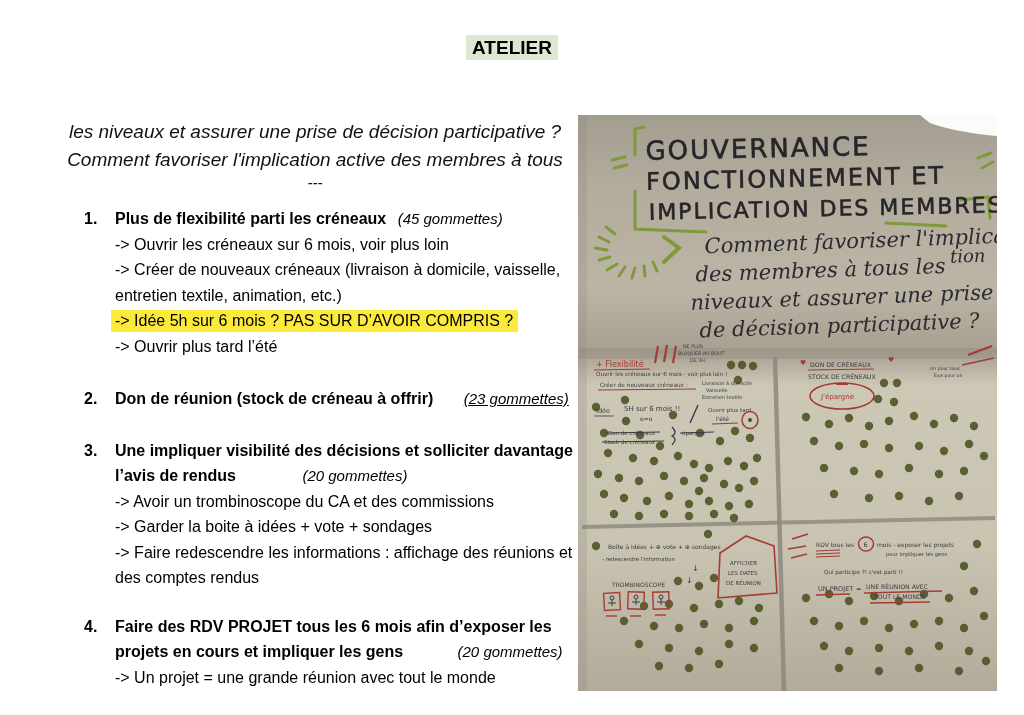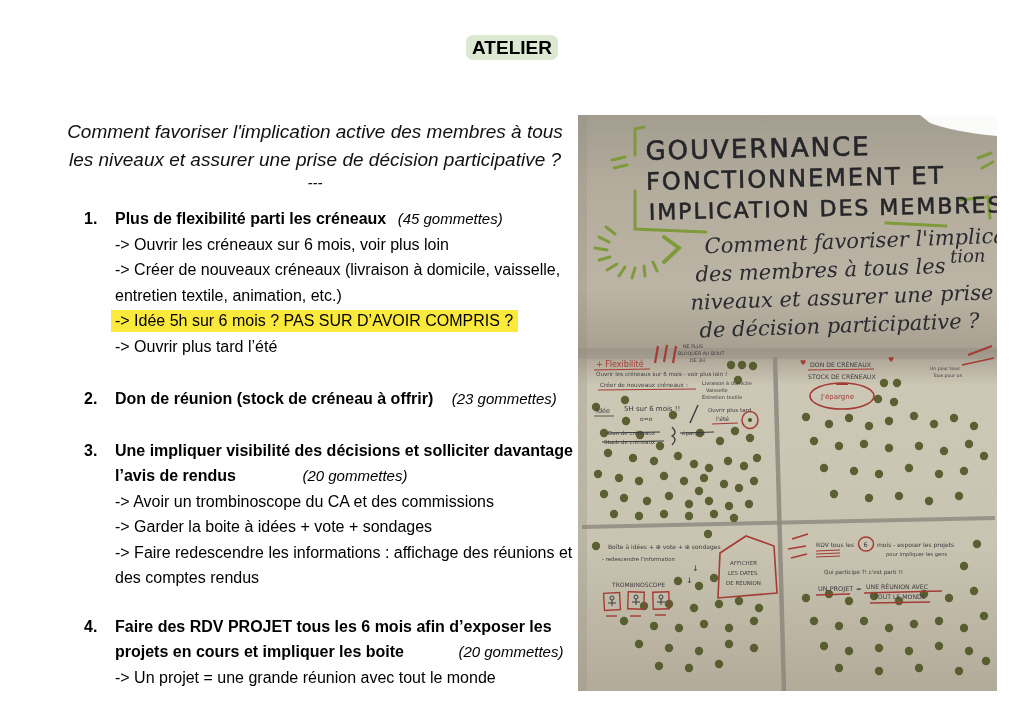--- a/index.html
+++ b/index.html
@@ -2,32 +2,32 @@
 <html><head>
 <meta charset="utf-8">
 <style>
   html,body{margin:0;padding:0;background:#ffffff;}
   .page{position:relative;width:1024px;height:715px;background:#ffffff;overflow:hidden;
         font-family:"Liberation Sans",sans-serif;color:#000;}
   
   .header{position:absolute;top:36px;left:0;width:100%;text-align:center;
           font-weight:bold;font-size:19px;line-height:24px;}
   .h-line2{margin-top:4px;}
-  .hl-green{background:#dce8d2;padding:2px 6px;border-radius:7px;}
+  .hl-green{background:#dce8d2;padding:2px 6px;}
   
   .question{position:absolute;top:118px;left:52px;width:526px;text-align:center;
             font-style:italic;font-size:19px;line-height:28px;color:#111;}
   .q-sep{font-size:15px;line-height:18px;font-style:italic;}
   
   .list{position:absolute;top:206px;left:84px;width:506px;font-size:16px;line-height:25.5px;color:#000;}
   .item{position:relative;padding-left:31px;}
   .item .num{position:absolute;left:0;top:0;font-weight:bold;}
   .ttl{font-weight:bold;}
   .cnt{font-style:italic;font-weight:normal;font-size:15px;margin-left:7px;}
-  .gap-sm{margin-left:14px;}
+  .gap-sm{margin-left:26px;text-decoration:underline;}
   .gap-lg{margin-left:62px;}
   .gap-md{margin-left:50px;}
   .item1{margin-bottom:27px;}
   .item2{margin-bottom:26px;}
   .item3{margin-bottom:23px;}
   .ylw{background:#fbea3c;padding:2px 5px 3px 4px;margin-left:-4px;text-align:center;}
   
   .photo{position:absolute;left:578px;top:115px;width:419px;height:576px;}
   .photo svg{display:block;}
   .ph-title{font-family:"DejaVu Sans",sans-serif;fill:#26262a;stroke:#26262a;stroke-width:0.6;letter-spacing:2px;}
@@ -40,22 +40,22 @@
 
 <div class="page">
 
   <div class="header">
     <div>
       <span class="hl-green">ATELIER</span>
     </div>
   </div>
 
   <div class="question">
+    <div>les niveaux et assurer une prise de décision participative ?</div>
     <div>Comment favoriser l'implication active des membres à tous</div>
-    <div>les niveaux et assurer une prise de décision participative ?</div>
     <div class="q-sep">---</div>
   </div>
 
   <div class="list">
 
     <div class="item item1">
       <span class="num">1.</span>
       <div>
         <span class="ttl">Plus de flexibilité parti les créneaux</span>
         <span class="cnt">(45 gommettes)</span>
@@ -89,21 +89,21 @@
       <div>-&gt; Garder la boite à idées + vote + sondages</div>
       <div>-&gt; Faire redescendre les informations : affichage des réunions et des comptes rendus</div>
     </div>
 
     <div class="item item4">
       <span class="num">4.</span>
       <div>
         <span class="ttl">Faire des RDV PROJET tous les 6 mois afin d’exposer les</span>
       </div>
       <div>
-        <span class="ttl">projets en cours et impliquer les boite</span>
+        <span class="ttl">projets en cours et impliquer les gens</span>
         <span class="cnt gap-md">(20 gommettes)</span>
       </div>
       <div>-&gt; Un projet = une grande réunion avec tout le monde</div>
     </div>
 
   </div>
 
   <div class="photo">
     <svg id="photo-svg" viewBox="0 0 419 576" width="419" height="576" xmlns="http://www.w3.org/2000/svg">
       <defs>

